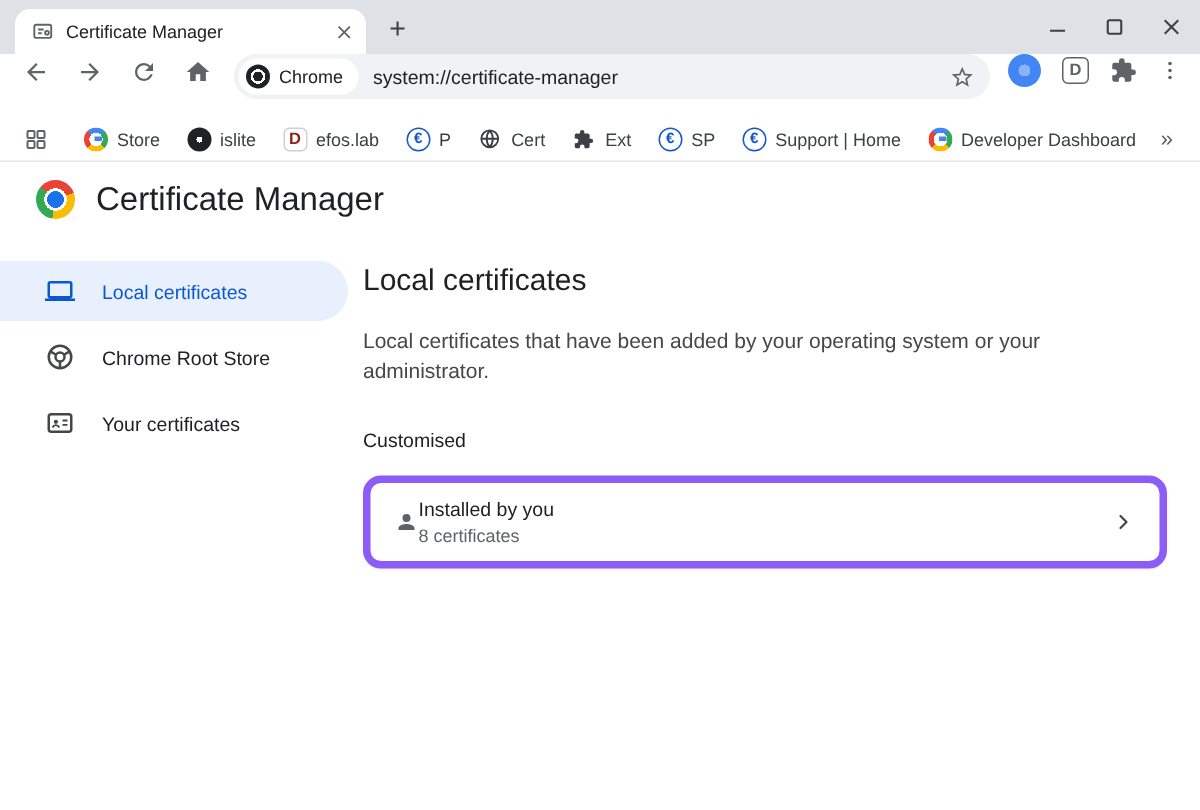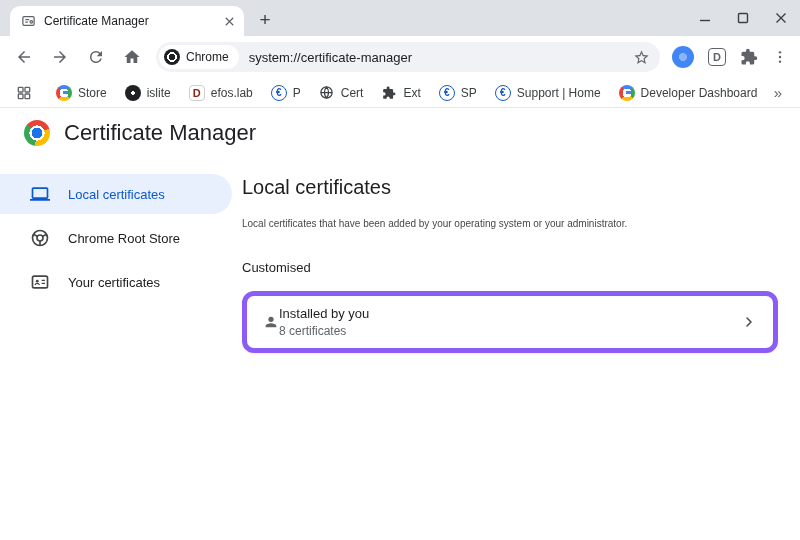--- a/index.html
+++ b/index.html
@@ -12,21 +12,21 @@
   .tab { width:234px; height:30px; background:#fff; border-radius:10px 10px 0 0; margin-left:10px;
          display:flex; align-items:center; gap:8px; padding:0 6px 0 10px; cursor:pointer; }
   .tab-title { font-size:12px; flex:1; white-space:nowrap; overflow:hidden; }
   .tab-close { width:18px; height:18px; border-radius:50%; display:flex; align-items:center; justify-content:center; flex:none; }
   .newtab { width:26px; height:26px; margin:0 0 3px 8px; display:flex; align-items:center; justify-content:center;
             color:#3C4043; font-size:19px; font-weight:400; border-radius:50%; cursor:pointer; }
   .win-controls { position:absolute; right:12px; top:0; height:36px; display:flex; align-items:center; gap:24px; }
   .wc { width:14px; height:14px; display:flex; align-items:center; justify-content:center; cursor:pointer; }
 
   
-  .toolbar { height:42px; background:#fff; display:flex; align-items:center; padding:0 12px; gap:12px; flex:none; }
+  .toolbar { height:42px; background:#fff; display:flex; align-items:flex-start; padding:0 12px; gap:12px; flex:none; }
   .nav-btn { width:24px; height:24px; display:flex; align-items:center; justify-content:center; border-radius:50%; cursor:pointer; flex:none; }
   .omnibox { flex:1; height:30px; background:#F0F2F5; border-radius:15px; display:flex; align-items:center;
              gap:10px; padding:0 10px 0 3px; min-width:0; cursor:text; }
   .chip { background:#fff; height:24px; border-radius:12px; display:flex; align-items:center; gap:6px;
           padding:0 10px 0 5px; flex:none; cursor:pointer; }
   .chip-glyph { width:16px; height:16px; border-radius:50%; flex:none;
           background: radial-gradient(circle,#202124 0 3.2px,#fff 3.2px 4.8px,#202124 4.8px 100%); }
   .chip-label { font-size:12px; color:#202124; }
   .url { font-size:13px; color:#202124; flex:1; white-space:nowrap; overflow:hidden; }
   .ob-star { flex:none; display:flex; align-items:center; cursor:pointer; }
@@ -70,21 +70,21 @@
   .page-body { flex:1; display:flex; min-height:0; }
   .sidebar { width:232px; padding-top:20px; flex:none; }
   .side-item { height:40px; display:flex; align-items:center; gap:18px; padding-left:30px; margin-bottom:4px;
                font-size:13px; font-weight:500; color:#202124; border-radius:0 20px 20px 0; cursor:pointer; }
   .side-item svg { width:20px; height:20px; flex:none; color:#444746; }
   .side-item.selected { background:#E8F0FE; color:#0B57D0; }
   .side-item.selected svg { color:#0B57D0; }
 
   .main { flex:1; padding:22px 22px 0 10px; min-width:0; }
   .main-heading { font-size:20px; font-weight:400; color:#1F1F1F; }
-  .main-desc { margin-top:18px; font-size:10px; color:#474747; line-height:1.45; }
+  .main-desc { margin-top:18px; font-size:14px; color:#474747; line-height:1.45; }
   .section-label { margin-top:28px; font-size:13px; color:#1F1F1F; }
   .card { margin-top:16px; background:#fff; border:5px solid #8b5cf6; border-radius:12px;
           box-shadow:0 1px 2px rgba(0,0,0,.07); display:flex; align-items:center; gap:0;
           padding:10px 16px; cursor:pointer; }
   .card-texts { display:flex; flex-direction:column; gap:3px; }
   .card-title { font-size:13px; color:#1F1F1F; }
   .card-sub { font-size:12px; color:#5F6368; }
   .card-chevron { margin-left:auto; display:flex; align-items:center; }
 
   svg.gi { fill:#5F6368; }

